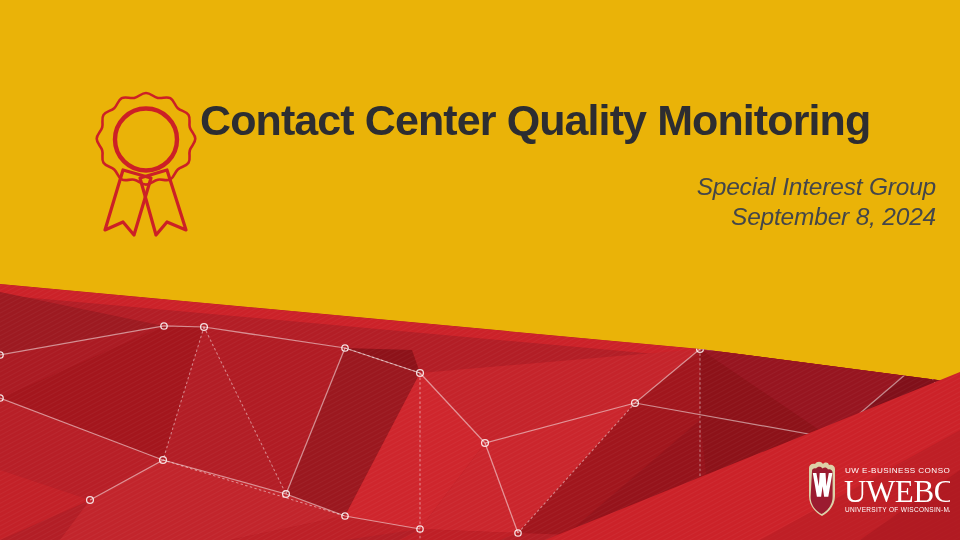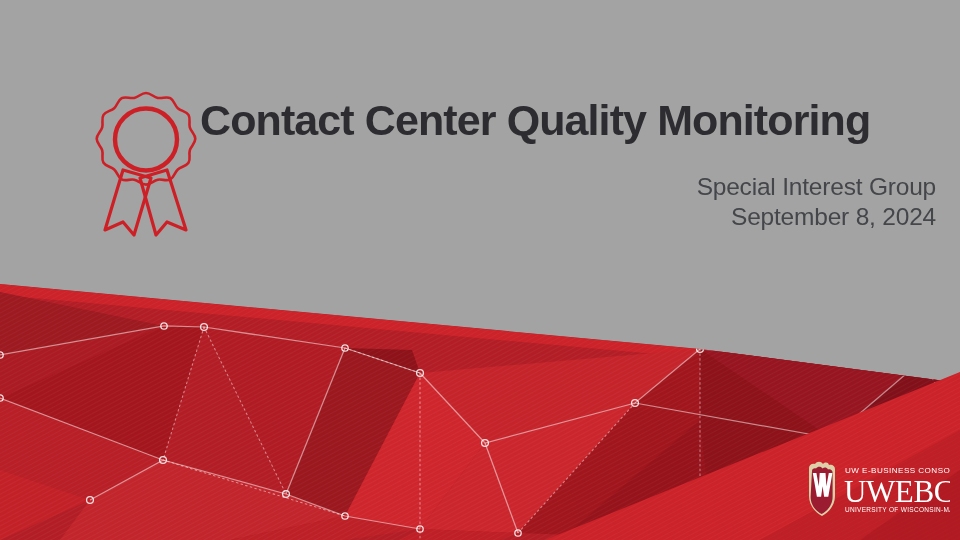--- a/index.html
+++ b/index.html
@@ -10,21 +10,21 @@
   body {
     width: 960px;
     height: 540px;
     overflow: hidden;
     font-family: "Liberation Sans", sans-serif;
   }
   #slide {
     position: relative;
     width: 960px;
     height: 540px;
-    background: #a3a3a3;
+    background: #eab308;
     overflow: hidden;
   }
 
   
   #bg-art {
     position: absolute;
     left: 0;
     top: 0;
     width: 960px;
     height: 540px;
@@ -65,20 +65,21 @@
     text-align: right;
   }
   .subtitle-line {
     font-family: "Liberation Sans", sans-serif;
     font-size: 24.5px;
     font-weight: normal;
     color: #44464a;
     line-height: 1.22;
     letter-spacing: -0.2px;
     white-space: nowrap;
+    font-style: italic;
   }
 
   
   #uwebc-logo {
     position: absolute;
     left: 800px;
     top: 458px;
     width: 150px;
     height: 62px;
   }

